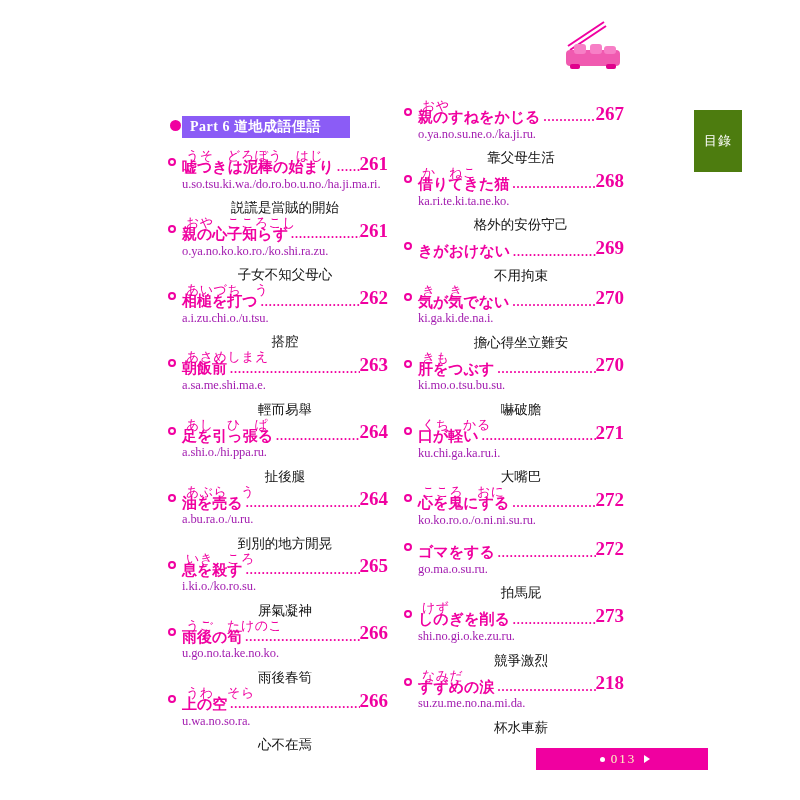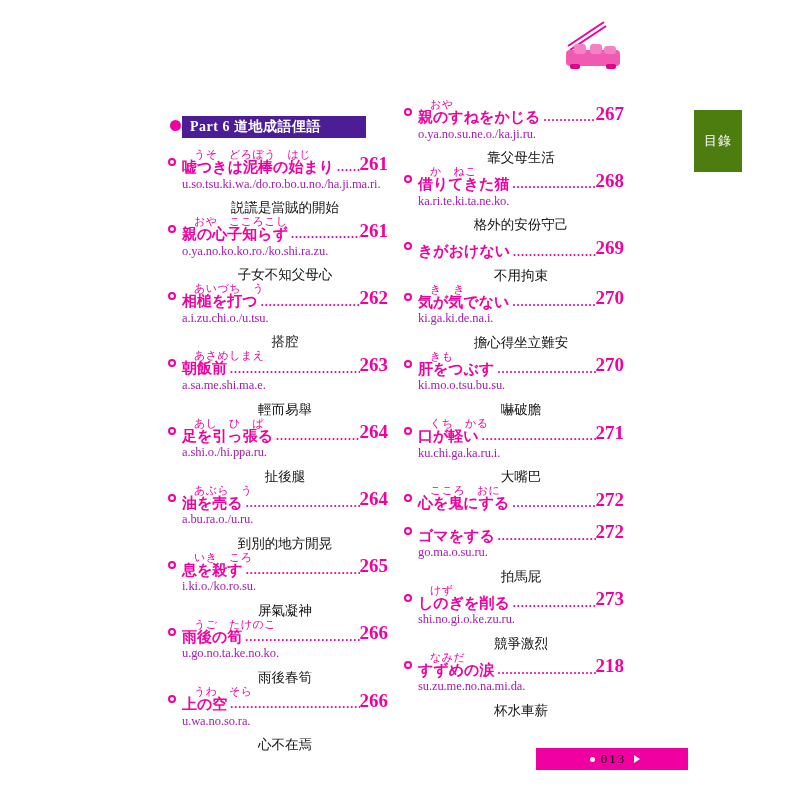--- a/index.html
+++ b/index.html
@@ -41,23 +41,23 @@
     font-size: 13px;
     line-height: 1.35;
     letter-spacing: 1px;
   }
 
   
   .part-header {
     position: absolute;
     left: 182px;
     top: 116px;
-    width: 184px;
+    width: 168px;
     height: 22px;
-    background: #4c1d95;
+    background: #8b5cf6;
     color: #ffffff;
     font-weight: bold;
     font-size: 14px;
     display: flex;
     align-items: center;
     padding-left: 8px;
     box-sizing: border-box;
     letter-spacing: 0.5px;
   }
   .part-bullet {
@@ -105,23 +105,23 @@
     line-height: 1.1;
   }
   .jp {
     position: relative;
     display: inline-block;
     padding-top: 9px;
   }
   .furi {
     position: absolute;
     top: -1px;
-    left: 12px;
+    left: 4px;
     width: 100%;
-    font-size: 11px;
+    font-size: 13px;
     font-weight: normal;
     letter-spacing: 0.5px;
     white-space: nowrap;
     line-height: 1;
   }
   .dots {
     flex: 1 1 auto;
     overflow: hidden;
     white-space: nowrap;
     font-size: 12px;
@@ -149,24 +149,24 @@
     margin-top: 2px;
     padding-left: 14px;
     text-align: center;
   }
 
   
   .footer-bar {
     position: absolute;
     left: 536px;
     top: 748px;
-    width: 152px;
+    width: 172px;
     height: 22px;
     background: #f000a0;
-    color: #000000;
+    color: #fef9c3;
     font-size: 13px;
     display: flex;
     align-items: center;
     justify-content: center;
     letter-spacing: 2px;
   }
   .footer-dot {
     width: 5px;
     height: 5px;
     border-radius: 50%;
@@ -361,20 +361,21 @@
         <div class="romaji">ku.chi.ga.ka.ru.i.</div>
       </div>
       <div class="meaning">大嘴巴</div>
       <div class="entry">
         <span class="ring"></span>
         <div class="headline">
           <span class="jp">心を鬼にする<span class="furi">こころ　おに</span></span>
           <span class="dots">........................................</span>
           <span class="pageno">272</span>
         </div>
+        <div class="romaji">ko.ko.ro.o./o.ni.ni.su.ru.</div>
       </div>
       <div class="entry">
         <span class="ring"></span>
         <div class="headline">
           <span class="jp">ゴマをする</span>
           <span class="dots">........................................</span>
           <span class="pageno">272</span>
         </div>
         <div class="romaji">go.ma.o.su.ru.</div>
       </div>

